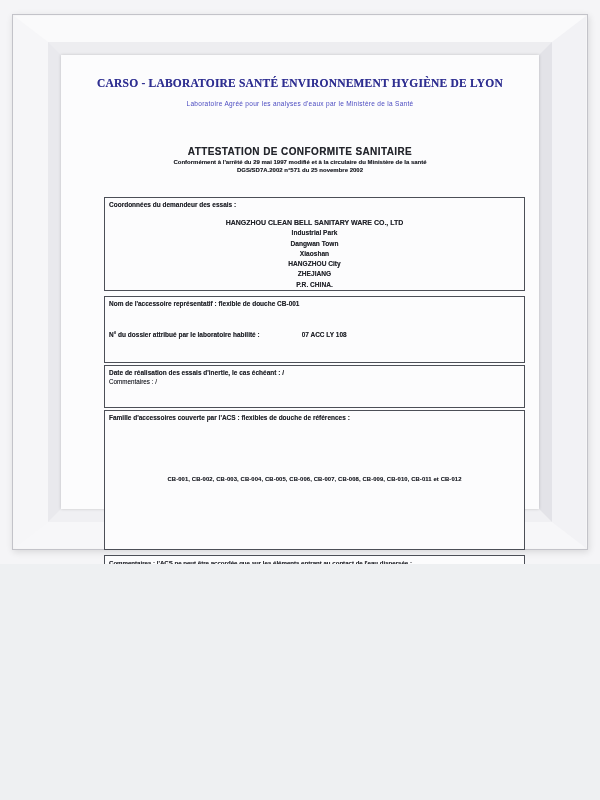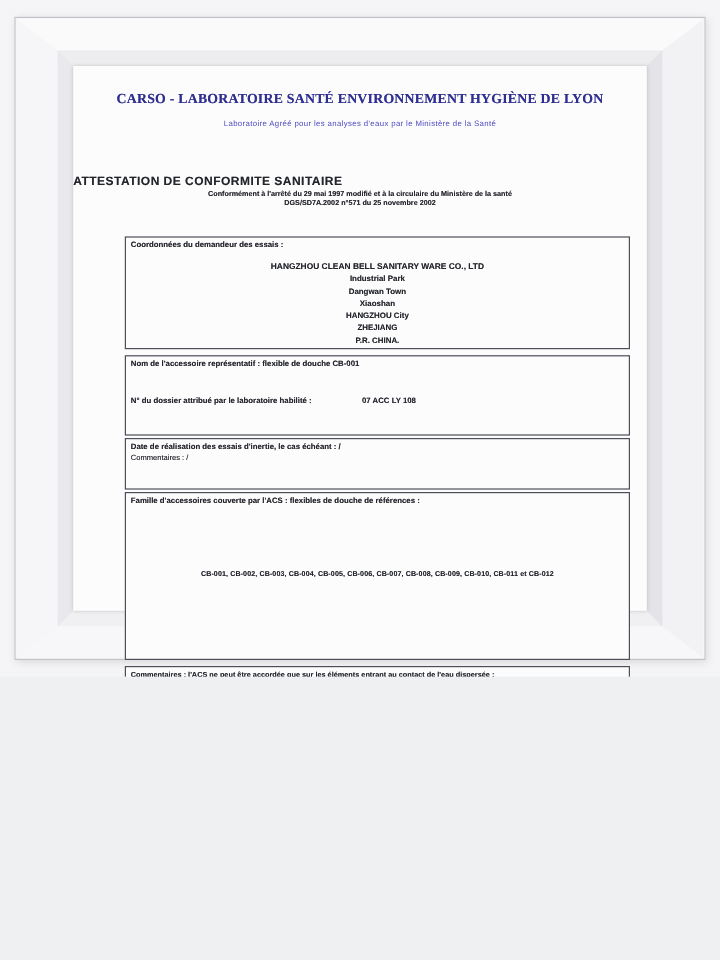--- a/index.html
+++ b/index.html
@@ -15,21 +15,21 @@
         border-color:#ededf0 #e3e3e8 #f0f0f3 #e9e9ed;width:auto;height:auto;
         right:0;bottom:0;left:0;top:0;}
   .paper{position:absolute;inset:0;background:#fcfcfd;box-shadow:0 0 3px rgba(0,0,0,.18);}
   .doc{position:absolute;inset:0;color:#23252b;text-shadow:0 0 .4px rgba(20,20,30,.45);}
 
   .org-title{position:absolute;top:22px;left:0;right:0;text-align:center;
              font-family:"Liberation Serif",serif;font-weight:bold;font-size:11.5px;
              letter-spacing:.2px;color:#2f2f91;text-shadow:0 0 .5px rgba(47,47,145,.6);}
   .org-sub{position:absolute;top:45px;left:0;right:0;text-align:center;
            font-size:6.5px;color:#4a4ac0;letter-spacing:.3px;text-shadow:none;}
-  .cert-title{position:absolute;top:91px;left:0;right:0;text-align:left;
+  .cert-title{position:absolute;top:91px;left:0;right:0;text-align:center;
               font-weight:bold;font-size:10px;letter-spacing:.4px;}
   .cert-sub1{position:absolute;top:104px;left:0;right:0;text-align:center;
              font-weight:bold;font-size:6px;}
   .cert-sub2{position:absolute;top:112px;left:0;right:0;text-align:center;
              font-weight:bold;font-size:6px;}
 
   .blk{position:absolute;left:43px;width:421px;border:1px solid #4c4f57;
        background:#fcfcfd;box-sizing:border-box;}
   .b1{top:142px;height:94px;}
   .b2{top:241px;height:67px;}

